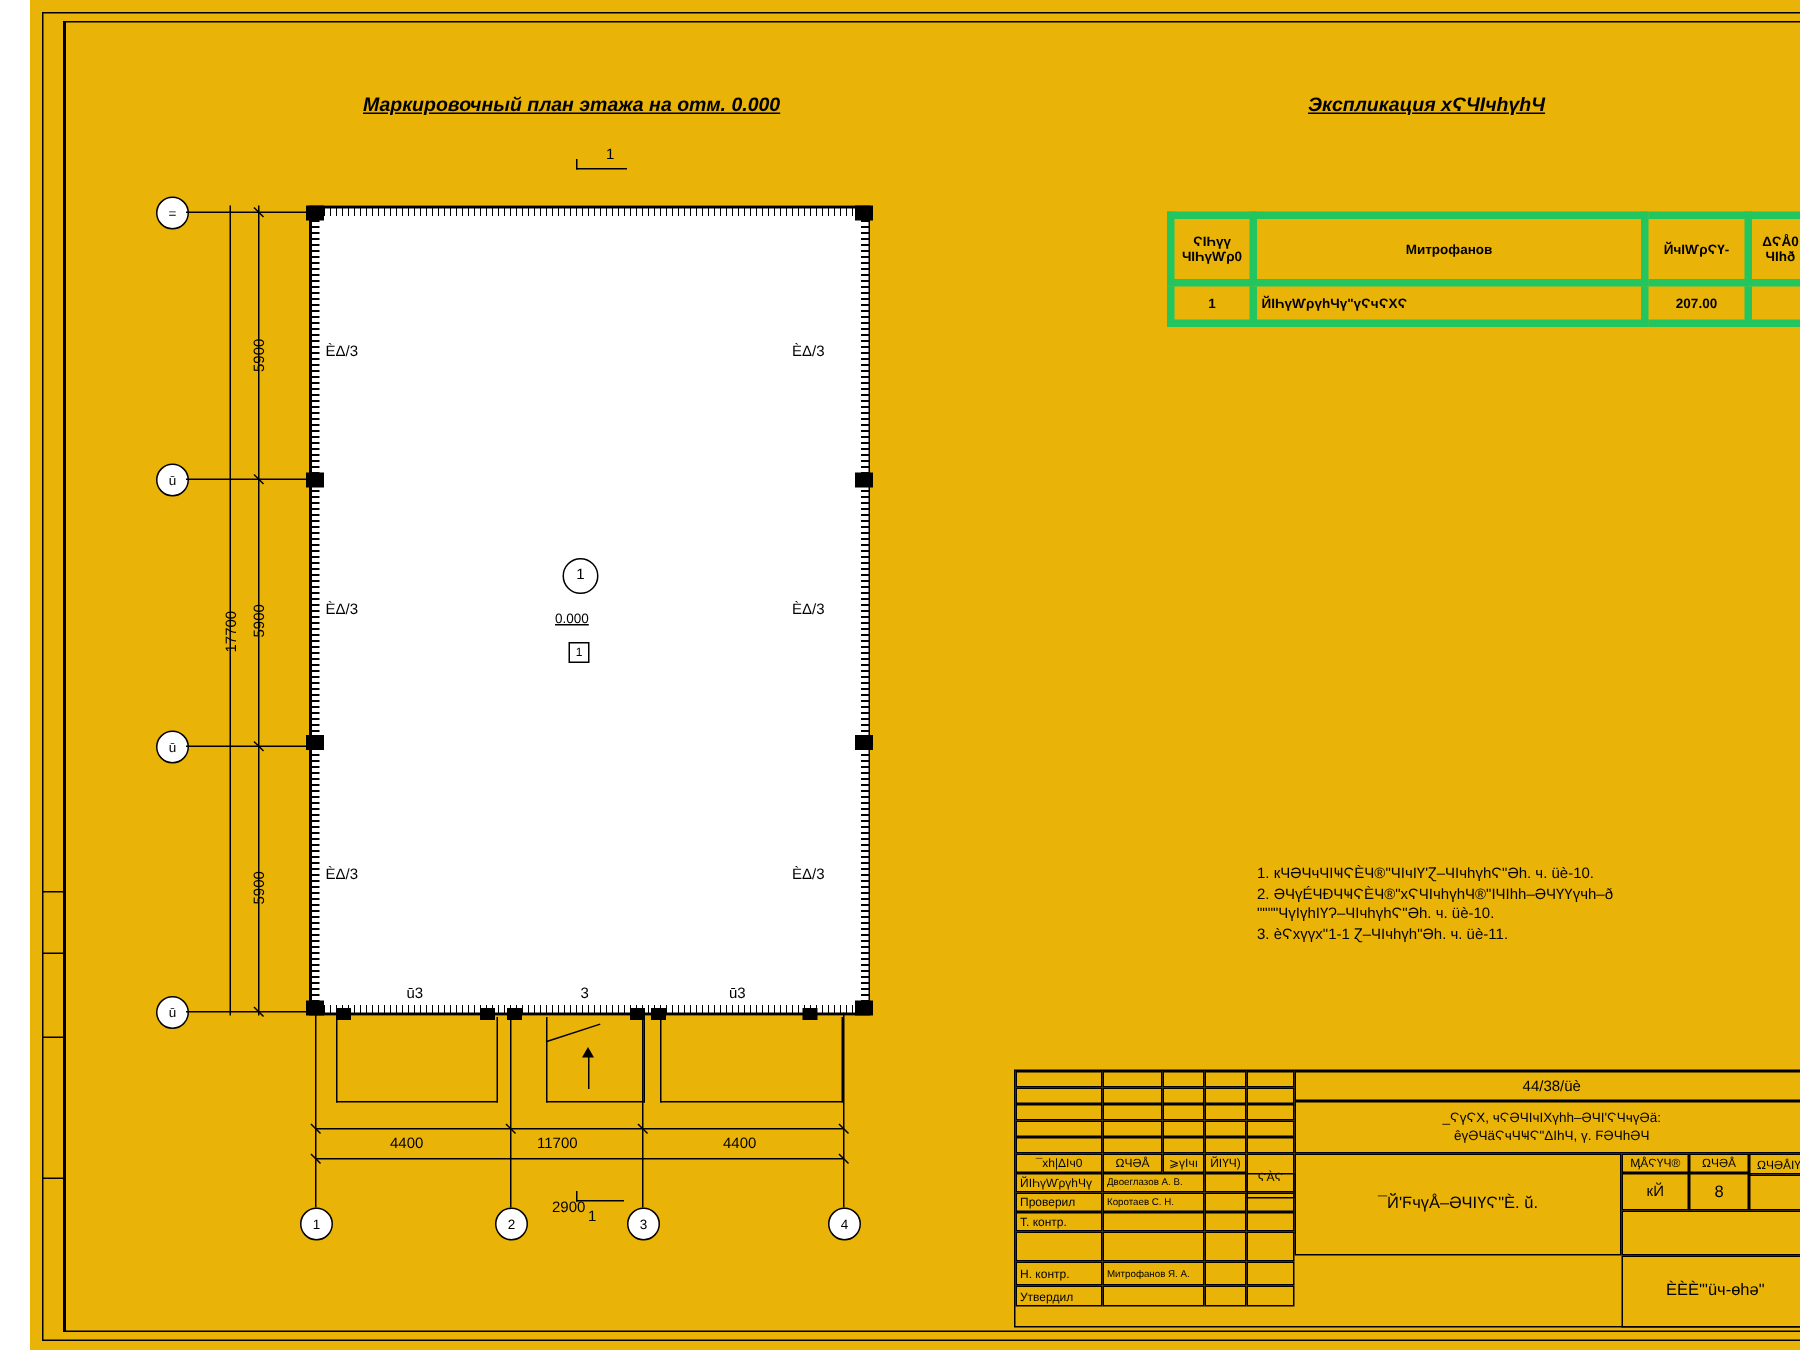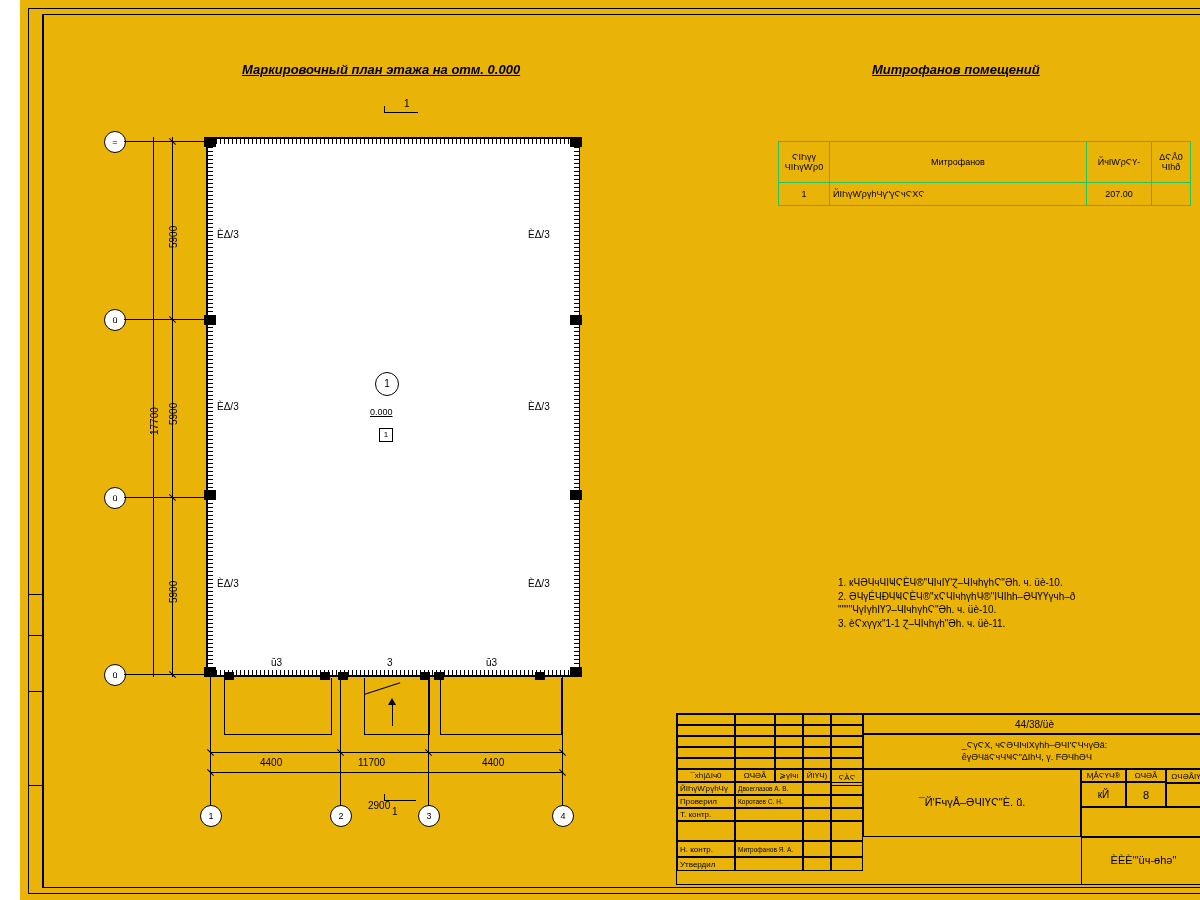--- a/index.html
+++ b/index.html
@@ -150,24 +150,24 @@
   }
 
   
   #exp-table {
     position: absolute;
     left: 758px; top: 141px;
     border-collapse: collapse;
     font-size: 9px;
   }
   #exp-table td, #exp-table th {
-    border: 1px solid #22c55e;
+    border: 5px solid #22c55e;
     padding: 2px 3px;
     text-align: center;
-    font-weight: normal;
+    font-weight: bold;
   }
   #exp-table .h-row td { height: 36px; vertical-align: middle; }
   #exp-table .d-row td { height: 18px; }
 
   
   #notes {
     position: absolute;
     left: 818px; top: 576px;
     font-size: 10px;
     line-height: 1.35;
@@ -188,39 +188,39 @@
     position: absolute;
     box-sizing: border-box;
     border: 1px solid #000;
     overflow: hidden;
     white-space: nowrap;
     padding: 0 2px;
     display: flex;
     align-items: center;
   }
   #stamp .cell.c { justify-content: center; text-align: center; }
-  .stamp-center-txt { font-size: 9px; line-height: 1.25; text-align: left; white-space: normal; }
+  .stamp-center-txt { font-size: 9px; line-height: 1.25; text-align: center; white-space: normal; }
   .mid { font-size: 11px; }
 </style>
 </head>
 <body>
 
 <div id="sheet">
 
   <div id="frame-outer"></div>
   <div id="frame-inner"></div>
 
   <div id="left-strip">
     <div class="seg" style="top:40px"></div>
     <div class="seg" style="top:96px"></div>
     <div class="strip-text" style="left:10px; top:92px; transform: rotate(-90deg);">&nbsp;</div>
   </div>
 
   <div class="title abs" style="left:222px; top:62px;">Маркировочный план этажа на отм. 0.000</div>
-  <div class="title abs" style="left:852px; top:62px;">Митрофанов помещений</div>
+  <div class="title abs" style="left:852px; top:62px;">Экспликация хϚЧIчһүһЧ</div>
 
   <div class="ln hline" style="left:364px; top:112px; width:34px;"></div>
   <div class="ln" style="left:364px; top:106px; width:1px; height:7px;"></div>
   <div class="lbl" style="left:384px; top:98px;">1</div>
 
   <div id="plan-walls"></div>
 
   <div class="hatch-v" style="left:188px; top:139px; width:5px; height:536px;"></div>
   <div class="hatch-v" style="left:554px; top:139px; width:5px; height:536px;"></div>
   <div class="hatch-h" style="left:188px; top:139px; width:370px; height:5px;"></div>
@@ -383,21 +383,21 @@
     <div class="cell" style="left:0;   top:44px;  width:58px; height:11px;"></div>
     <div class="cell" style="left:58px; top:44px; width:40px; height:11px;"></div>
     <div class="cell" style="left:98px; top:44px; width:28px; height:11px;"></div>
     <div class="cell" style="left:126px; top:44px;width:28px; height:11px;"></div>
     <div class="cell" style="left:154px; top:44px;width:32px; height:11px;"></div>
 
     <div class="cell c" style="left:0;   top:55px;  width:58px; height:13px;">¯хһ|ΔIч0</div>
     <div class="cell c" style="left:58px; top:55px; width:40px; height:13px;">ΩЧӘÅ</div>
     <div class="cell c" style="left:98px; top:55px; width:28px; height:13px;">⩾үIчı</div>
     <div class="cell c" style="left:126px; top:55px;width:28px; height:13px;">ЙIҮЧ)</div>
-    <div class="cell c" style="left:154px; top:55px;width:32px; height:17px;">ϚÀϚ</div>
+    <div class="cell c" style="left:154px; top:55px;width:32px; height:30px;">ϚÀϚ</div>
 
     <div class="cell" style="left:0;   top:68px; width:58px; height:13px;">ЙIҺүⱲρүһЧү</div>
     <div class="cell" style="left:58px; top:68px; width:68px; height:13px; font-size:6.5px;">Двоеглазов А. В.</div>
     <div class="cell" style="left:126px; top:68px;width:28px; height:13px;"></div>
     <div class="cell" style="left:154px; top:68px;width:32px; height:13px;"></div>
 
     <div class="cell" style="left:0;   top:81px; width:58px; height:13px;">Проверил</div>
     <div class="cell" style="left:58px; top:81px; width:68px; height:13px; font-size:6.5px;">Коротаев С. Н.</div>
     <div class="cell" style="left:126px; top:81px;width:28px; height:13px;"></div>
     <div class="cell" style="left:154px; top:81px;width:32px; height:13px;"></div>

